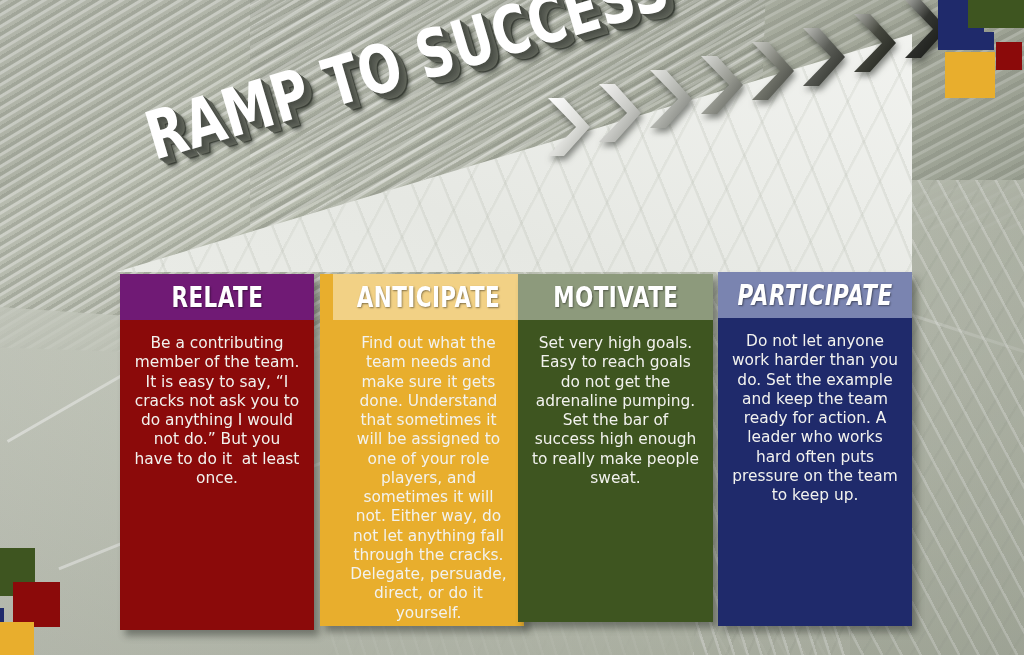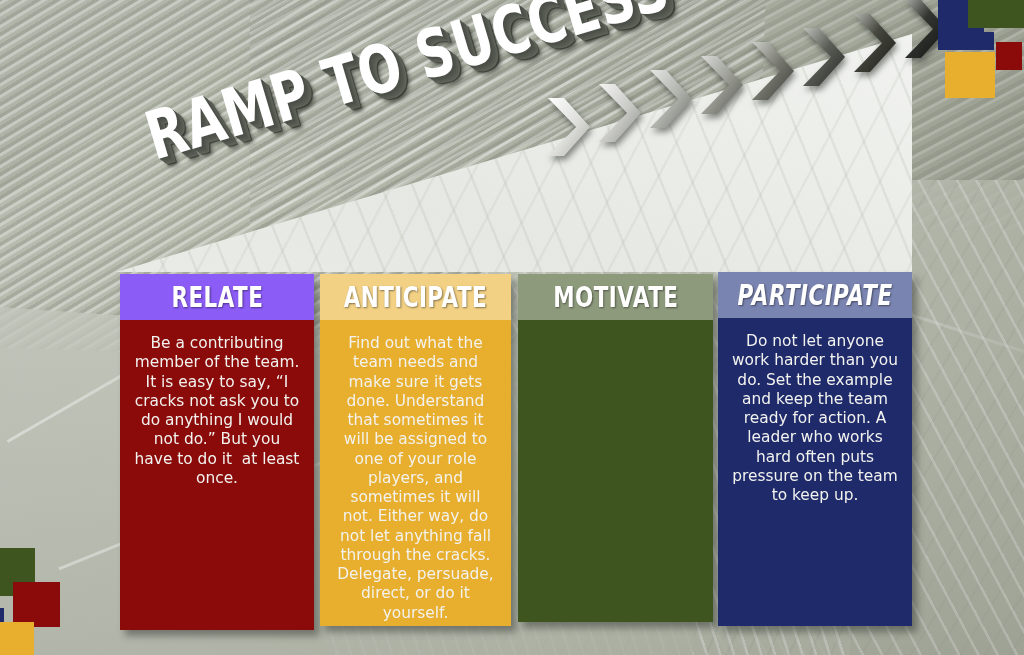--- a/index.html
+++ b/index.html
@@ -319,37 +319,38 @@
     </div>
   </div>
 
   <div class="title-wrap">
     <div class="title">RAMP TO SUCCESS</div>
   </div>
 
   <div class="cards">
 
     <div class="card" style="left:120px; top:274px; width:194px; height:356px; background:#8b0a0a;">
-      <div class="card-head" style="background:#8b5cf6;">
+      <div class="card-head" style="background:#701a75;">
         <span class="card-head-label">RELATE</span>
       </div>
       <div class="card-body">Be a contributing member of the team. It is easy to say, “I cracks not ask you to do anything I would not do.” But you have to do it  at least once.</div>
     </div>
 
-    <div class="card" style="left:320px; top:274px; width:191px; height:352px; background:#e8ae2d;">
+    <div class="card" style="left:320px; top:274px; width:191px; height:352px; background:#e8ae2d;padding-left:13px;">
       <div class="card-head" style="background:#f2d185;">
         <span class="card-head-label">ANTICIPATE</span>
       </div>
       <div class="card-body">Find out what the team needs and make sure it gets done. Understand that sometimes it will be assigned to one of your role players, and sometimes it will not. Either way, do not let anything fall through the cracks. Delegate, persuade, direct, or do it yourself.</div>
     </div>
 
     <div class="card" style="left:518px; top:274px; width:195px; height:348px; background:#3e5520;">
       <div class="card-head" style="background:#8d9a7c;">
         <span class="card-head-label">MOTIVATE</span>
       </div>
+      <div class="card-body">Set very high goals. Easy to reach goals do not get the adrenaline pumping. Set the bar of success high enough to really make people sweat.</div>
     </div>
 
     <div class="card" style="left:718px; top:272px; width:194px; height:354px; background:#1f2a6b;">
       <div class="card-head" style="background:#7a84b0;font-style:italic;">
         <span class="card-head-label">PARTICIPATE</span>
       </div>
       <div class="card-body">Do not let anyone work harder than you do. Set the example and keep the team ready for action. A leader who works hard often puts pressure on the team to keep up.</div>
     </div>
   </div>
 

